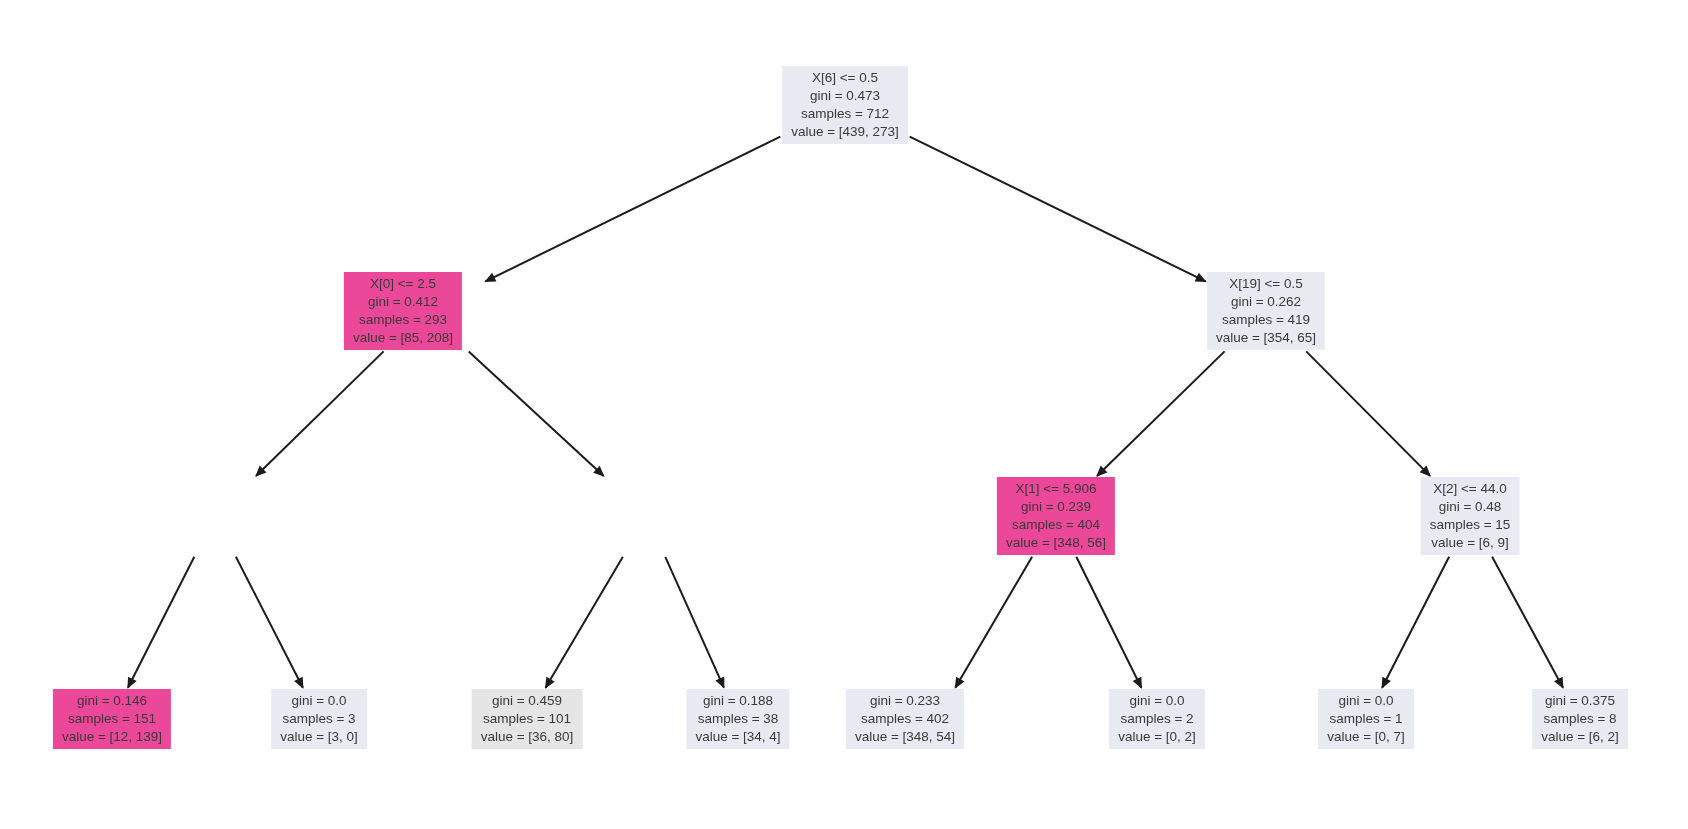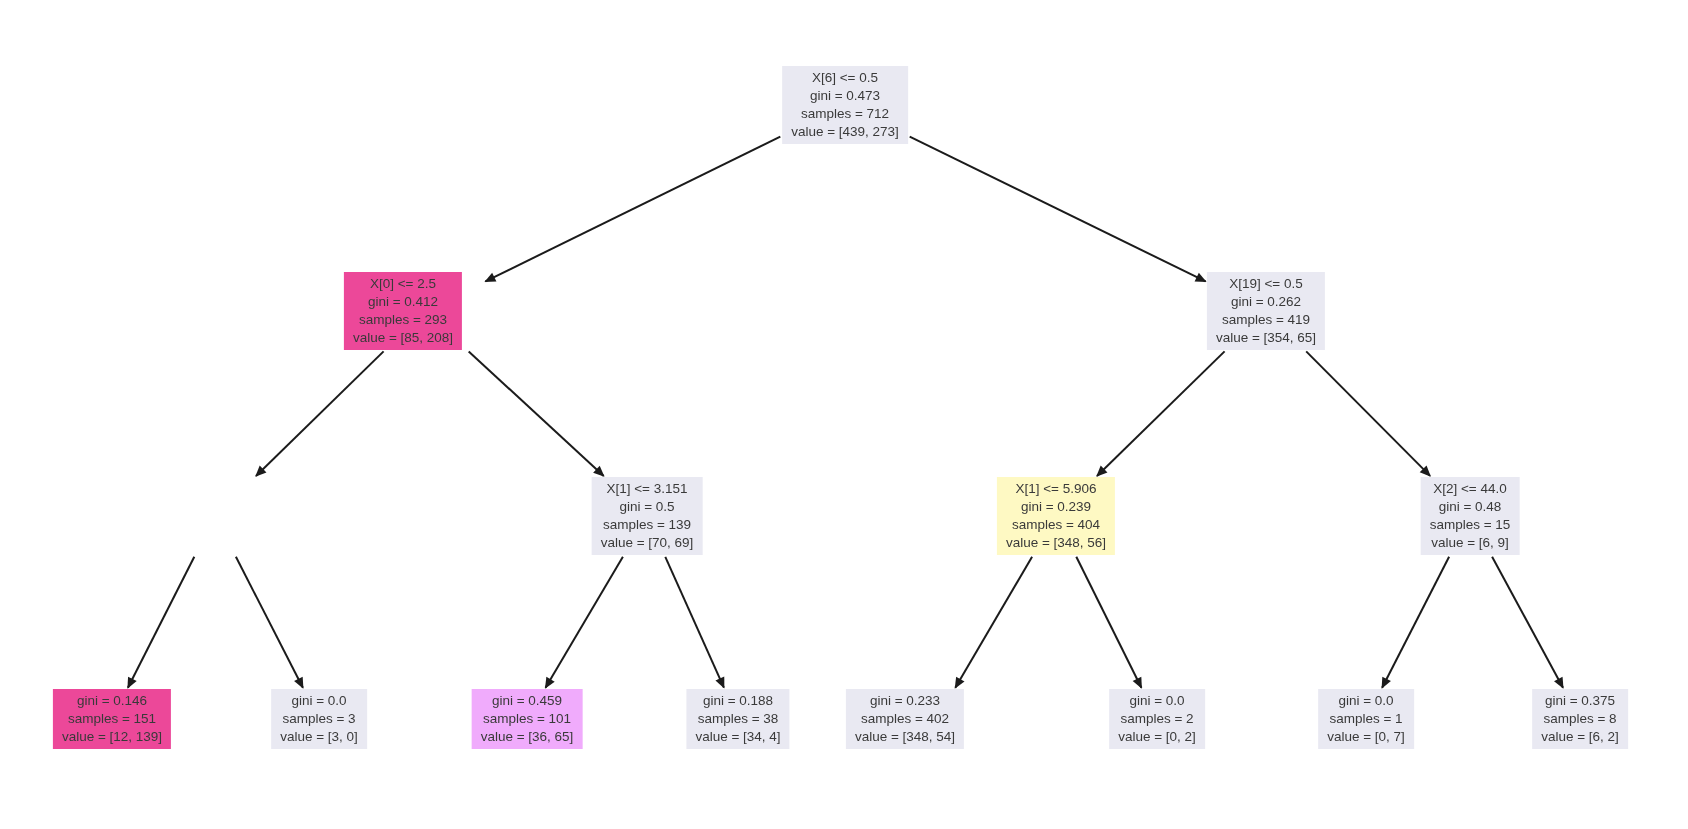--- a/index.html
+++ b/index.html
@@ -77,28 +77,22 @@
   </div>
 
   <div class="node" style="left: 1266px; top: 272px; background: rgb(233, 233, 242); color: rgb(58, 58, 58);">
     <span class="ln">X[19] &lt;= 0.5</span>
     <span class="ln">gini = 0.262</span>
     <span class="ln">samples = 419</span>
     <span class="ln">value = [354, 65]</span>
   </div>
 
 
-  <div class="node" style="left: 647px; top: 477px; background: rgb(233, 233, 242); color: rgb(58, 58, 58);">
-    <span class="ln">X[1] &lt;= 3.151</span>
-    <span class="ln">gini = 0.5</span>
-    <span class="ln">samples = 139</span>
-    <span class="ln">value = [70, 69]</span>
-  </div>
 
-  <div class="node" style="left: 1056px; top: 477px; background: #fef9c3; color: rgb(58, 58, 58);">
+  <div class="node" style="left: 1056px; top: 477px; background: #ec4899; color: rgb(58, 58, 58);">
     <span class="ln">X[1] &lt;= 5.906</span>
     <span class="ln">gini = 0.239</span>
     <span class="ln">samples = 404</span>
     <span class="ln">value = [348, 56]</span>
   </div>
 
   <div class="node" style="left: 1470px; top: 477px; background: rgb(233, 233, 242); color: rgb(58, 58, 58);">
     <span class="ln">X[2] &lt;= 44.0</span>
     <span class="ln">gini = 0.48</span>
     <span class="ln">samples = 15</span>
@@ -110,24 +104,24 @@
     <span class="ln">samples = 151</span>
     <span class="ln">value = [12, 139]</span>
   </div>
 
   <div class="node" style="left: 319px; top: 689px; background: rgb(233, 233, 242); color: rgb(58, 58, 58);">
     <span class="ln">gini = 0.0</span>
     <span class="ln">samples = 3</span>
     <span class="ln">value = [3, 0]</span>
   </div>
 
-  <div class="node" style="left: 527px; top: 689px; background: #f0abfc; color: rgb(58, 58, 58);">
+  <div class="node" style="left: 527px; top: 689px; background: #e5e5e5; color: rgb(58, 58, 58);">
     <span class="ln">gini = 0.459</span>
     <span class="ln">samples = 101</span>
-    <span class="ln">value = [36, 65]</span>
+    <span class="ln">value = [36, 80]</span>
   </div>
 
   <div class="node" style="left: 738px; top: 689px; background: rgb(233, 233, 242); color: rgb(58, 58, 58);">
     <span class="ln">gini = 0.188</span>
     <span class="ln">samples = 38</span>
     <span class="ln">value = [34, 4]</span>
   </div>
 
   <div class="node" style="left: 905px; top: 689px; background: rgb(233, 233, 242); color: rgb(58, 58, 58);">
     <span class="ln">gini = 0.233</span>

